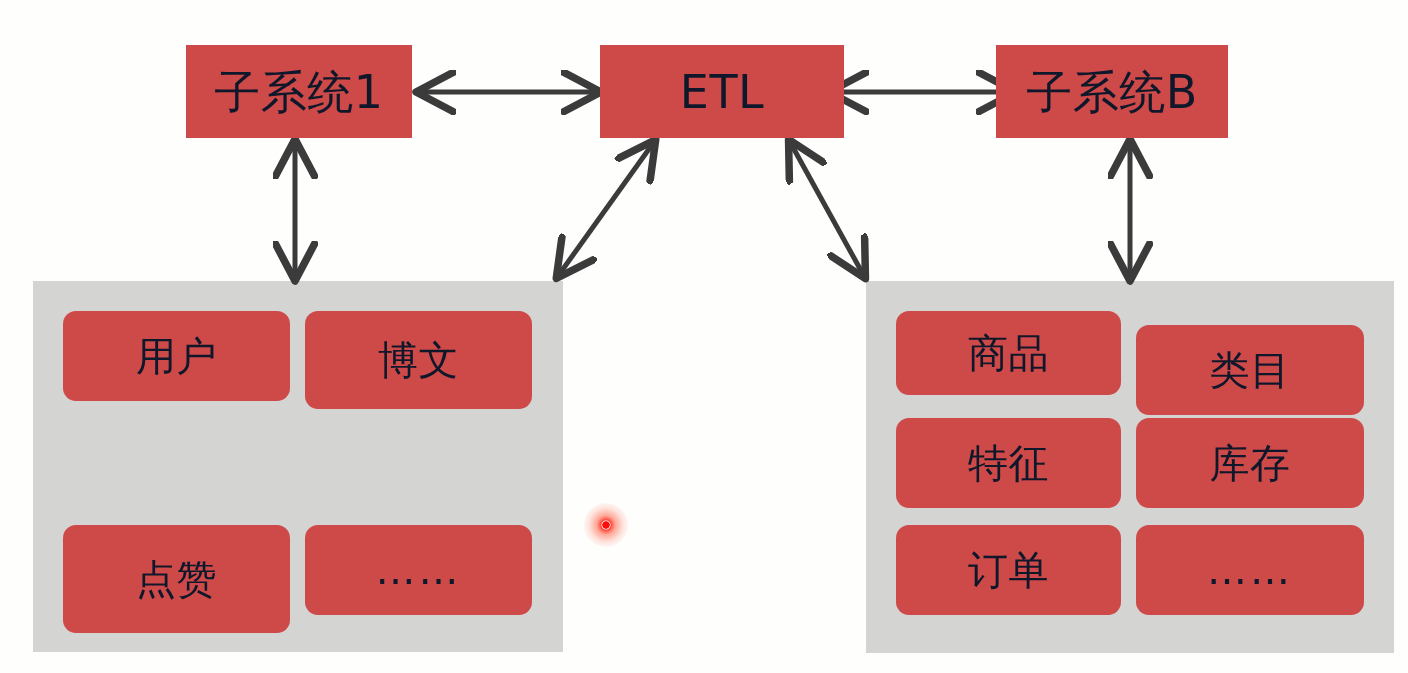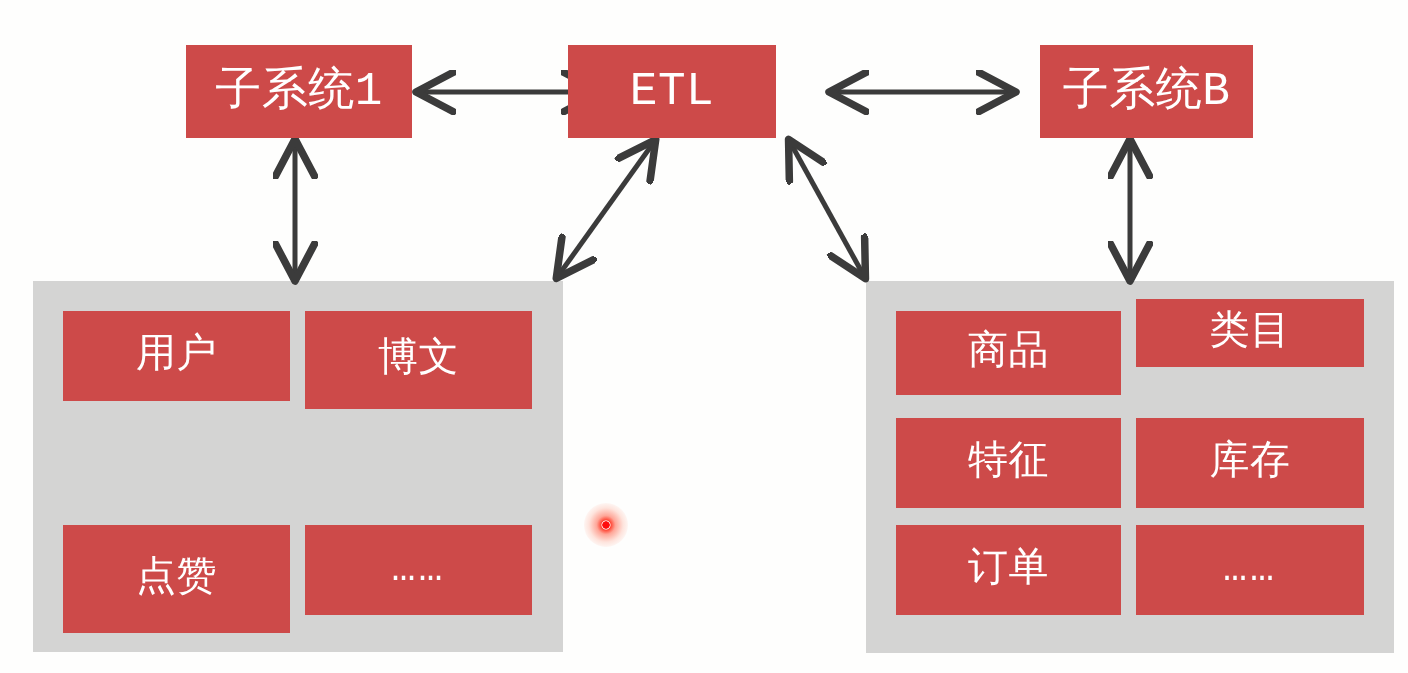--- a/index.html
+++ b/index.html
@@ -13,36 +13,36 @@
     height: 673px;
     background: #fefefd;
     overflow: hidden;
     font-family: "DejaVu Sans", "Liberation Sans", sans-serif;
   }
 
   
   .node {
     position: absolute;
     background: #cd4a49;
-    color: #ffffff;
+    color: #0f172a;
     display: flex;
     align-items: center;
     justify-content: center;
     box-sizing: border-box;
     line-height: 1;
     text-align: center;
     letter-spacing: 0.5px;
     user-select: none;
-    font-family: Liberation Mono, monospace;
   }
   .node.top {
     font-size: 46px;
   }
   .node.cell {
     font-size: 40px;
+    border-radius: 13px;
   }
   .node.dots {
     font-size: 40px;
     letter-spacing: 3px;
   }
 
   
   .panel {
     position: absolute;
     background: #d4d4d3;
@@ -113,33 +113,33 @@
       <line x1="654" y1="142" x2="558" y2="276" stroke="#3b3b3b" stroke-width="5" marker-start="url(#ah2)" marker-end="url(#ah)"></line>
     </g>
 
     <g>
       <line x1="790" y1="142" x2="864" y2="276" stroke="#3b3b3b" stroke-width="5" marker-start="url(#ah2)" marker-end="url(#ah)"></line>
     </g>
   </svg>
 
   <div class="node top" style="left:186px; top:45px; width:226px; height:93px;">子系统1</div>
 
-  <div class="node top" style="left:568px; top:45px; width:208px; height:93px;">ETL</div>
+  <div class="node top" style="left:600px; top:45px; width:244px; height:93px;">ETL</div>
 
-  <div class="node top" style="left:1040px; top:45px; width:213px; height:93px;">子系统B</div>
+  <div class="node top" style="left:996px; top:45px; width:232px; height:93px;">子系统B</div>
 
   <div class="node cell" style="left:63px; top:311px; width:227px; height:90px;">用户</div>
   <div class="node cell" style="left:305px; top:311px; width:227px; height:98px;">博文</div>
 
 
   <div class="node cell" style="left:63px; top:525px; width:227px; height:108px;">点赞</div>
   <div class="node cell dots" style="left:305px; top:525px; width:227px; height:90px;">……</div>
 
   <div class="node cell" style="left:896px; top:311px; width:225px; height:84px;">商品</div>
-  <div class="node cell" style="left:1136px; top:299px; width:228px; height:68px;">类目</div>
+  <div class="node cell" style="left:1136px; top:325px; width:228px; height:90px;">类目</div>
 
   <div class="node cell" style="left:896px; top:418px; width:225px; height:90px;text-align:right;">特征</div>
   <div class="node cell" style="left:1136px; top:418px; width:228px; height:90px;">库存</div>
 
   <div class="node cell" style="left:896px; top:525px; width:225px; height:90px;">订单</div>
   <div class="node cell dots" style="left:1136px; top:525px; width:228px; height:90px;">……</div>
 
   <div id="cursor-dot" style="left:584px; top:503px;"></div>
 
 </div>

